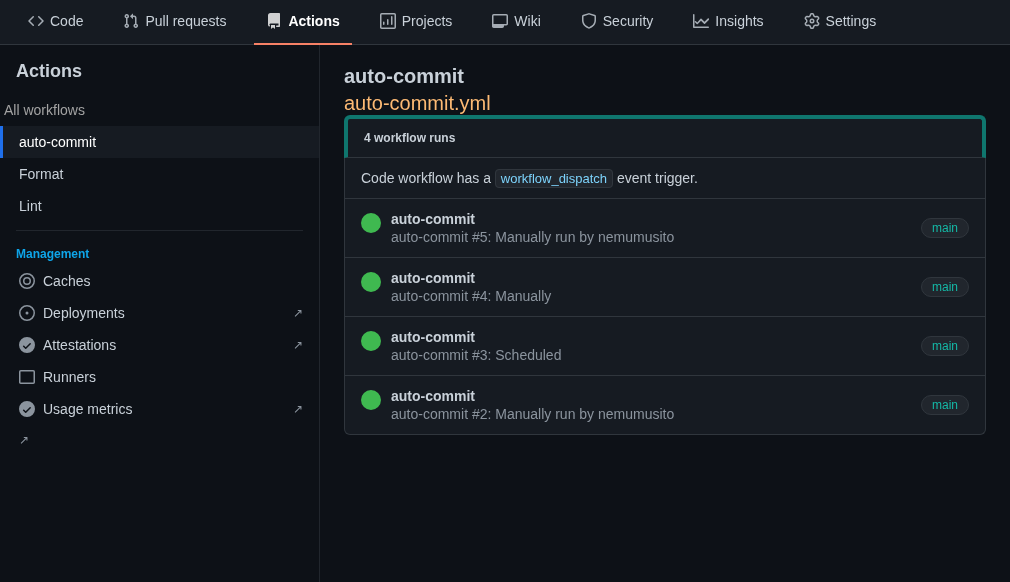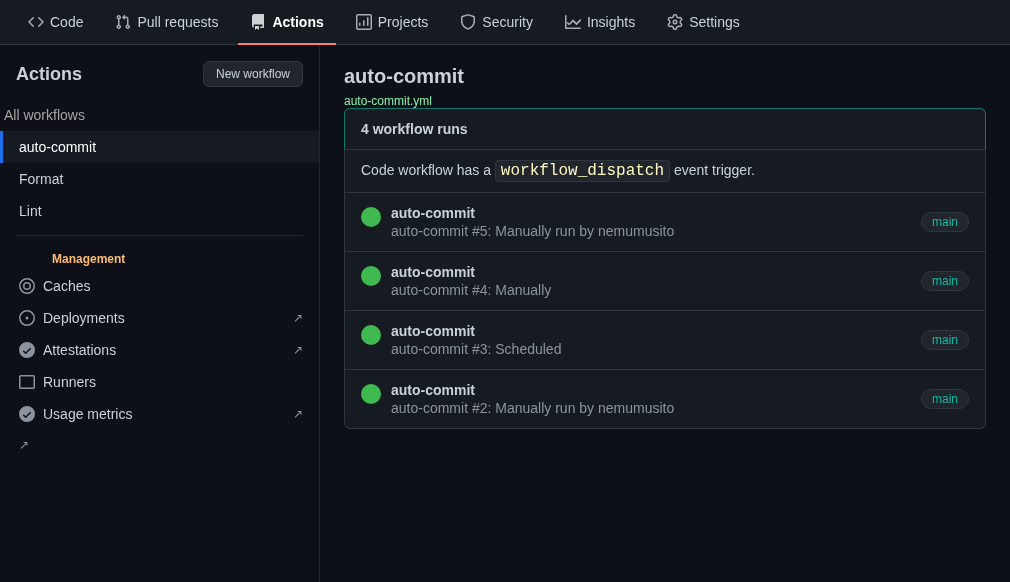--- a/index.html
+++ b/index.html
@@ -9,25 +9,26 @@
       font-family: -apple-system, BlinkMacSystemFont, 'Segoe UI', Helvetica, Arial, sans-serif;
       font-size: 14px;
       width: 1010px;
       height: 582px;
       overflow: hidden;
     }
 
     
     .top-nav {
       display: flex;
+      align-items: center;
       background: #161b22;
       border-bottom: 1px solid #30363d;
       height: 45px;
       padding: 0 16px;
-      gap: 8px;
+      gap: 16px;
     }
     .nav-item {
       display: flex;
       align-items: center;
       gap: 6px;
       padding: 0 12px;
       height: 45px;
       color: #c9d1d9;
       cursor: pointer;
       font-size: 14px;
@@ -74,24 +75,23 @@
       color: #c9d1d9;
       padding: 5px 12px;
       border-radius: 6px;
       cursor: pointer;
       font-size: 12px;
       white-space: nowrap;
     }
 
     .sidebar-section-label {
       font-size: 12px;
-      color: #fdba74;
+      color: #0ea5e9;
       padding: 8px 16px 4px;
       font-weight: 600;
-      margin-left: 36px;
     }
     .sidebar-item {
       display: flex;
       align-items: center;
       justify-content: space-between;
       padding: 8px 16px;
       cursor: pointer;
       color: #c9d1d9;
       font-size: 14px;
       border-left: 3px solid transparent;
@@ -134,54 +134,54 @@
       overflow-y: auto;
       padding: 20px 24px;
     }
     .content-title {
       font-size: 20px;
       font-weight: 600;
       color: #c9d1d9;
       margin-bottom: 4px;
     }
     .content-subtitle {
-      color: #86efac;
-      font-size: 12px;
+      color: #fdba74;
+      font-size: 20px;
       cursor: pointer;
       margin-bottom: 20px;
     }
 
     .runs-header {
       background: #161b22;
-      border: 1px solid #0f766e;
+      border: 4px solid #0f766e;
       border-radius: 6px 6px 0 0;
       padding: 12px 16px;
-      font-size: 14px;
+      font-size: 12px;
       font-weight: 600;
       color: #c9d1d9;
       border-bottom: 1px solid #30363d;
     }
 
     .dispatch-notice {
       background: #161b22;
       border: 1px solid #30363d;
       border-top: none;
       padding: 12px 16px;
       font-size: 14px;
       color: #c9d1d9;
       border-bottom: 1px solid #30363d;
     }
     .dispatch-notice code {
       background: #21262d;
       border: 1px solid #30363d;
       border-radius: 4px;
       padding: 1px 5px;
-      font-family: Liberation Mono, monospace;
-      font-size: 16px;
-      color: #fef9c3;
+      font-family: Liberation Sans, sans-serif;
+      font-size: 13px;
+      color: #7dd3fc;
     }
 
     .workflow-run {
       background: #161b22;
       border: 1px solid #30363d;
       border-top: none;
       padding: 12px 16px;
       display: flex;
       align-items: center;
       justify-content: space-between;
@@ -243,20 +243,26 @@
     <span>Actions</span>
   </a>
   <a class="nav-item">
     <svg class="nav-icon" viewBox="0 0 16 16" fill="currentColor">
       <path d="M1.75 0A1.75 1.75 0 000 1.75v12.5C0 15.216.784 16 1.75 16h12.5A1.75 1.75 0 0016 14.25V1.75A1.75 1.75 0 0014.25 0H1.75zM1.5 1.75a.25.25 0 01.25-.25h12.5a.25.25 0 01.25.25v12.5a.25.25 0 01-.25.25H1.75a.25.25 0 01-.25-.25V1.75zM11.75 3a.75.75 0 00-.75.75v7.5a.75.75 0 001.5 0v-7.5a.75.75 0 00-.75-.75zm-4 3a.75.75 0 00-.75.75v4.5a.75.75 0 001.5 0v-4.5A.75.75 0 007.75 6zm-4 2.5a.75.75 0 00-.75.75v2a.75.75 0 001.5 0v-2a.75.75 0 00-.75-.75z"></path>
     </svg>
     <span>Projects</span>
   </a>
   <a class="nav-item">
     <svg class="nav-icon" viewBox="0 0 16 16" fill="currentColor">
+      <path d="M1.75 1A1.75 1.75 0 000 2.75v10.5C0 14.216.784 15 1.75 15h8.5A1.75 1.75 0 0012 13.25v-.75h2.25c.966 0 1.75-.784 1.75-1.75V2.75A1.75 1.75 0 0014.25 1H1.75zM1.5 2.75a.25.25 0 01.25-.25h12.5a.25.25 0 01.25.25v8a.25.25 0 01-.25.25H1.75a.25.25 0 01-.25-.25V2.75z"></path>
+    </svg>
+    <span>Wiki</span>
+  </a>
+  <a class="nav-item">
+    <svg class="nav-icon" viewBox="0 0 16 16" fill="currentColor">
       <path d="M7.467.133a1.748 1.748 0 011.066 0l5.25 1.68A1.75 1.75 0 0115 3.48V7c0 1.566-.32 3.182-1.303 4.682-.983 1.498-2.585 2.813-5.032 3.855a1.7 1.7 0 01-1.33 0c-2.447-1.042-4.049-2.357-5.032-3.855C1.32 10.182 1 8.566 1 7V3.48a1.75 1.75 0 011.217-1.667l5.25-1.68zm.61 1.429a.25.25 0 00-.153 0l-5.25 1.68a.25.25 0 00-.174.238V7c0 1.358.275 2.666 1.057 3.86.784 1.194 2.121 2.34 4.366 3.297a.2.2 0 00.154 0c2.245-.956 3.582-2.104 4.366-3.298C13.225 9.666 13.5 8.36 13.5 7V3.48a.25.25 0 00-.174-.237l-5.25-1.68z"></path>
     </svg>
     <span>Security</span>
   </a>
   <a class="nav-item">
     <svg class="nav-icon" viewBox="0 0 16 16" fill="currentColor">
       <path d="M1.5 1.75a.75.75 0 00-1.5 0v12.5c0 .414.336.75.75.75h14.5a.75.75 0 000-1.5H1.5V1.75zM16 6a.75.75 0 00-1.28-.53l-3.22 3.22-2.97-2.97a.75.75 0 00-1.06 0L4.25 9.44l-1.22-1.22a.75.75 0 00-1.06 1.06l1.75 1.75a.75.75 0 001.06 0l3.22-3.22 2.97 2.97a.75.75 0 001.06 0l3.75-3.75A.75.75 0 0016 6z"></path>
     </svg>
     <span>Insights</span>
   </a>
@@ -266,21 +272,20 @@
     </svg>
     <span>Settings</span>
   </a>
 </nav>
 
 <div class="main-layout">
 
   <aside class="sidebar">
     <div class="sidebar-header">
       <span class="sidebar-title">Actions</span>
-      <button class="new-workflow-btn">New workflow</button>
     </div>
 
     <div class="all-workflows">All workflows</div>
 
     <div class="sidebar-item active">
       <div class="sidebar-item-left">
         <span>auto-commit</span>
       </div>
     </div>
     <div class="sidebar-item">

